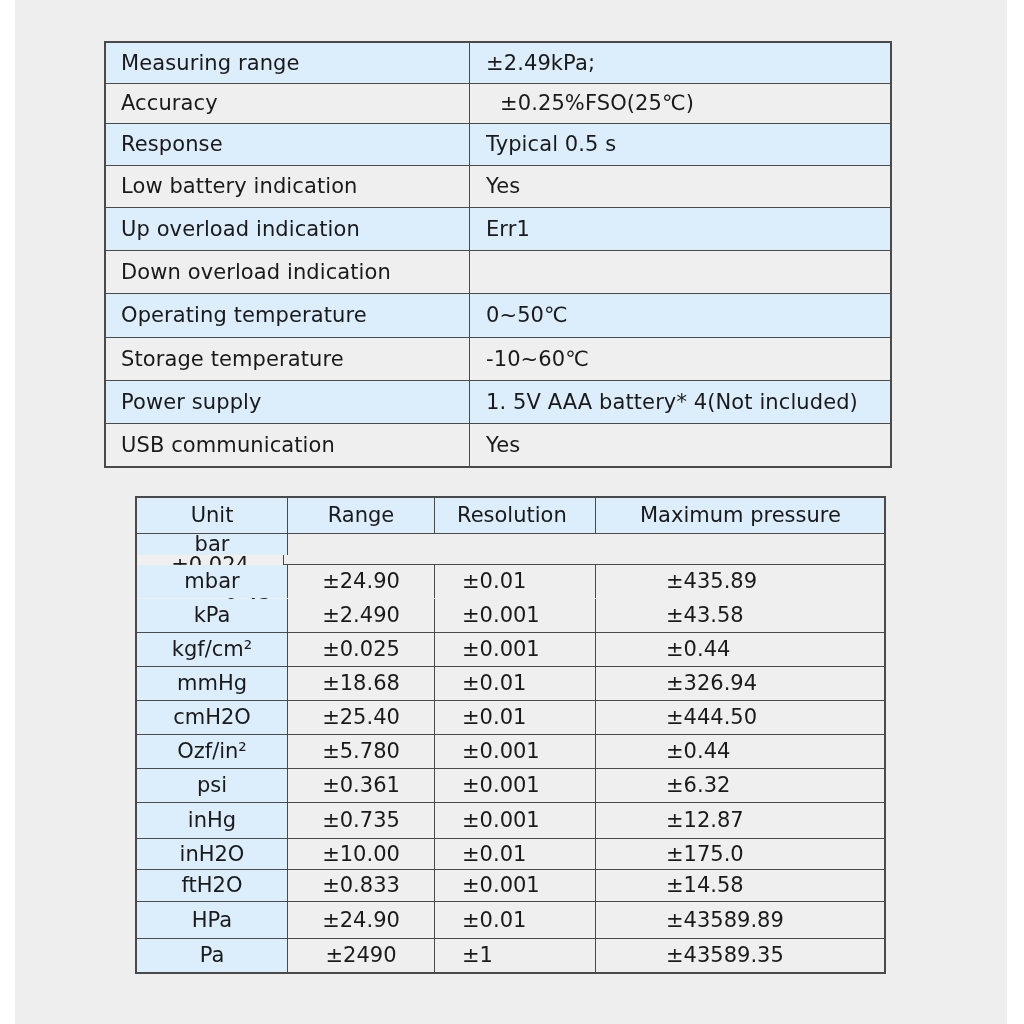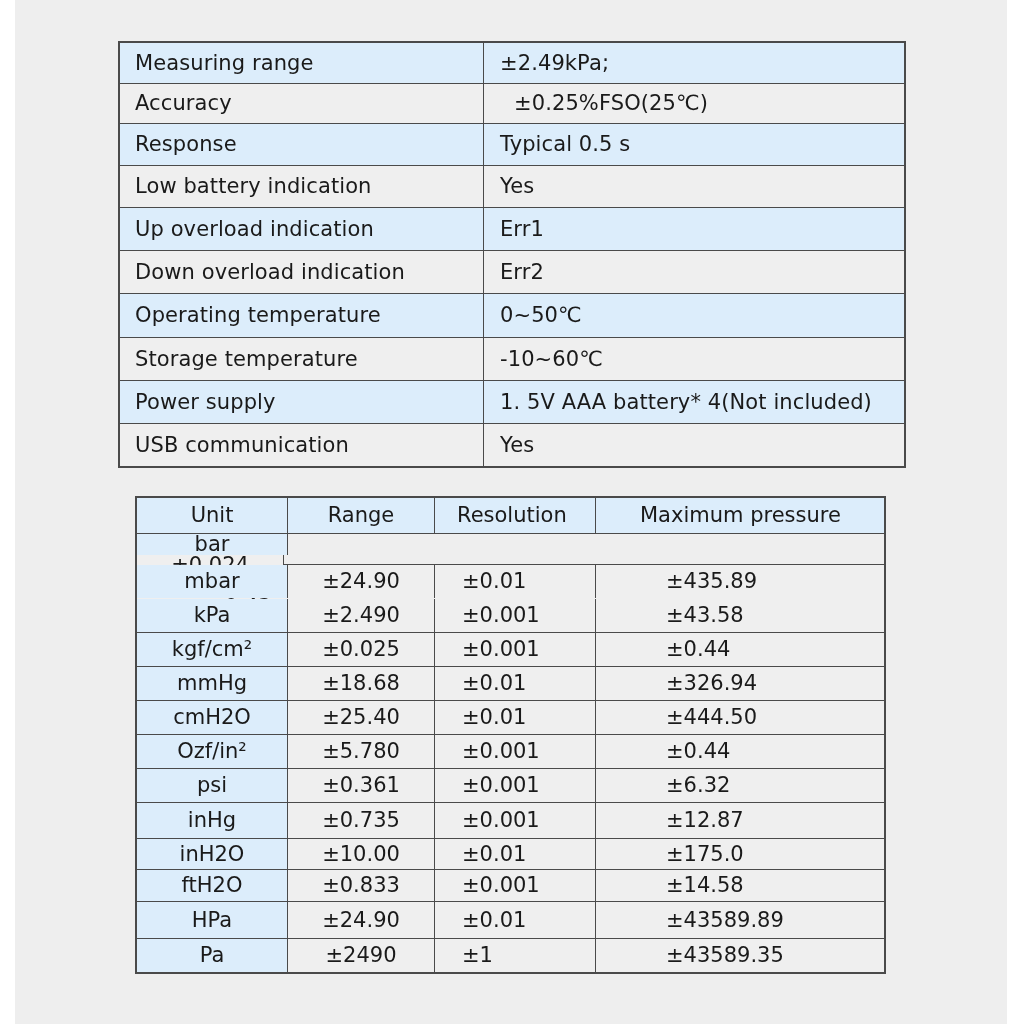--- a/index.html
+++ b/index.html
@@ -8,21 +8,21 @@
     position: relative; overflow: hidden;
     font-family: "DejaVu Sans", sans-serif;
     color: #1a1a1a;
   }
   .panel {
     position: absolute; left: 15px; top: 0; width: 992px; height: 1024px;
     background: #eeeeee;
   }
   
   .spec {
-    position: absolute; left: 118px; top: 41px; width: 788px;
+    position: absolute; left: 104px; top: 41px; width: 788px;
     border: 2px solid #4a4a4a; box-sizing: border-box;
   }
   .spec-row {
     display: flex; border-top: 1.5px solid #4a4a4a; box-sizing: border-box;
   }
   .spec-row:first-child { border-top: none; }
   .spec-row.blue { background: #dcedfb; }
   .spec-row.gray { background: #efefef; }
   .spec-cell {
     font-size: 21px; line-height: 1; display: flex; align-items: center;
@@ -73,21 +73,20 @@
     <div class="spec-row gray" style="height: 42px;">
       <div class="spec-cell k">Low battery indication</div>
       <div class="spec-cell v">Yes</div>
     </div>
     <div class="spec-row blue" style="height: 43px;">
       <div class="spec-cell k">Up overload indication</div>
       <div class="spec-cell v">Err1</div>
     </div>
     <div class="spec-row gray" style="height: 43px;">
       <div class="spec-cell k">Down overload indication</div>
-      <div class="spec-cell v">Err2</div>
     </div>
     <div class="spec-row blue" style="height: 44px;">
       <div class="spec-cell k">Operating temperature</div>
       <div class="spec-cell v">0~50℃</div>
     </div>
     <div class="spec-row gray" style="height: 43px;">
       <div class="spec-cell k">Storage temperature</div>
       <div class="spec-cell v">-10~60℃</div>
     </div>
     <div class="spec-row blue" style="height: 43px; justify-content: center;">

